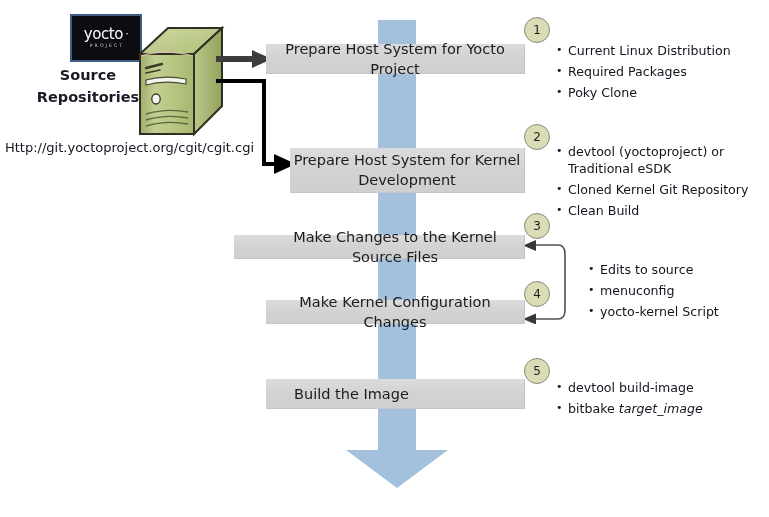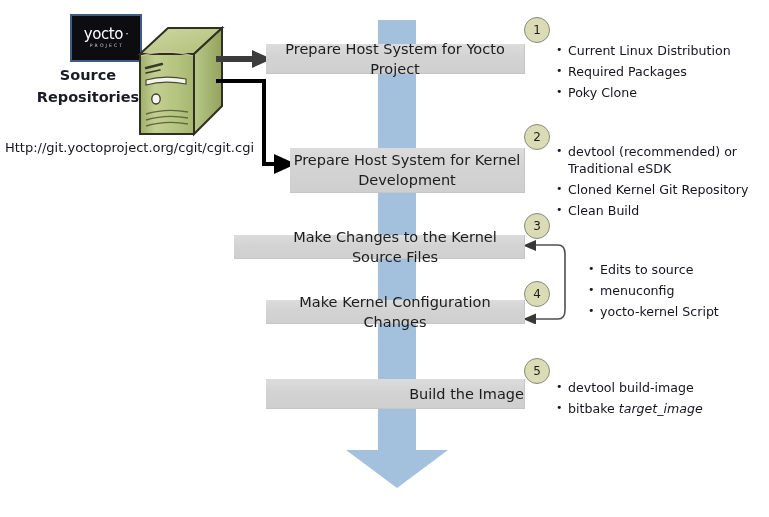--- a/index.html
+++ b/index.html
@@ -103,21 +103,21 @@
   
   .pbox {
     position: absolute;
     background: #d2d2d2;
     border-right: 1px solid #c6c6c6;
     border-bottom: 1px solid #c6c6c6;
     color: #1c1c1c;
     font-size: 14.5px;
     display: flex;
     align-items: center;
-    justify-content: flex-end;
+    justify-content: flex-start;
     text-align: center;
     box-sizing: border-box;
     line-height: 20px;
     background-image: linear-gradient(to bottom, #dcdcdc 0%, #d3d3d3 45%, #cfcfcf 100%);
   }
   #box-1 { left: 266px; top: 44px;  width: 259px; height: 30px; }
   #box-2 { left: 290px; top: 148px; width: 235px; height: 45px; }
   #box-3 { left: 234px; top: 235px; width: 291px; height: 24px; padding-left: 32px; }
   #box-4 { left: 266px; top: 300px; width: 259px; height: 24px; }
   #box-5 { left: 266px; top: 379px; width: 259px; height: 30px; padding-left: 28px; }
@@ -321,21 +321,21 @@
   <div class="blist" id="blist-1">
     <ul>
       <li>Current Linux Distribution</li>
       <li>Required Packages</li>
       <li>Poky Clone</li>
     </ul>
   </div>
 
   <div class="blist" id="blist-2">
     <ul>
-      <li>devtool (recommended) or Traditional eSDK</li>
+      <li>devtool (yoctoproject) or Traditional eSDK</li>
       <li>Cloned Kernel Git Repository</li>
       <li>Clean Build</li>
     </ul>
   </div>
 
   <div class="blist" id="blist-34">
     <ul>
       <li>Edits to source</li>
       <li>menuconfig</li>
       <li>yocto-kernel Script</li>

